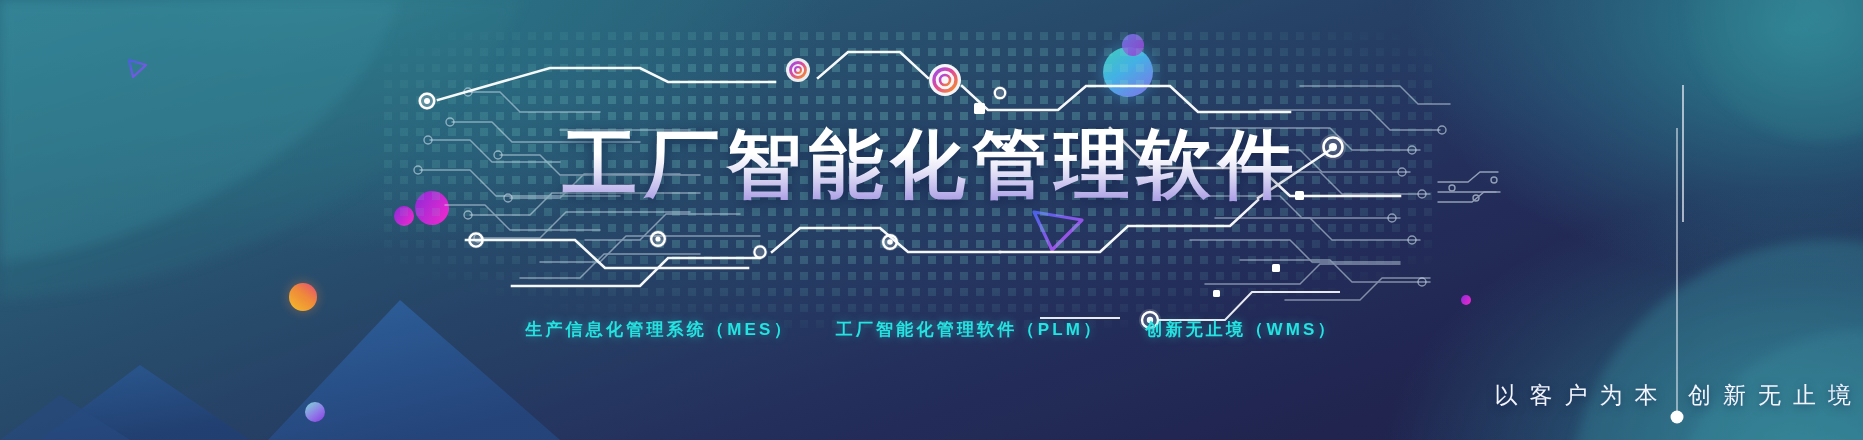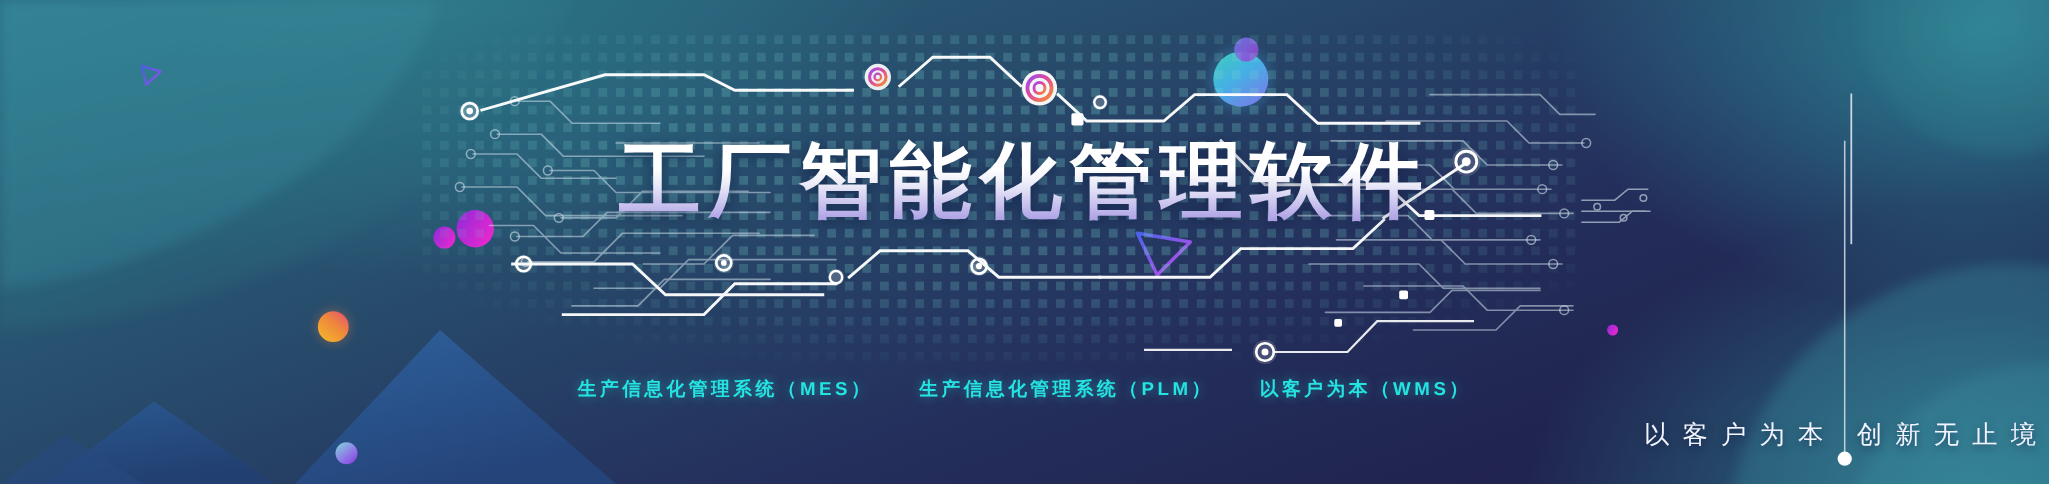--- a/index.html
+++ b/index.html
@@ -34,21 +34,21 @@
     -webkit-text-fill-color:transparent; color:transparent;
     filter:drop-shadow(0 3px 7px rgba(10,20,60,.55));
   }
   #subtitle-row {
     position:absolute; left:0; top:318px; width:1863px;
     text-align:center; white-space:nowrap;
     font-size:17px; font-weight:700; letter-spacing:3.2px;
     color:#24e3e0;
     text-shadow:0 0 10px rgba(36,227,224,.45);
   }
-  #subtitle-row .sub-item { display:inline-block;margin-top:24px; }
+  #subtitle-row .sub-item { display:inline-block; }
   #subtitle-row .sub-gap { display:inline-block; width:26px; }
   #slogan {
     position:absolute; left:0; top:380px; width:1863px;
     text-align:right;
     font-size:23px; font-weight:400; letter-spacing:12px;
     color:#f2f4ff;
     text-shadow:0 2px 8px rgba(10,20,60,.5);
   }
 </style>
 </head>
@@ -330,21 +330,21 @@
       <circle cx="798" cy="70" r="3" fill="none" stroke="url(#gRing)" stroke-width="2"></circle>
     </g>
   </svg>
 
   <div id="content">
     <h1 id="main-title">工厂智能化管理软件</h1>
 
     <div id="subtitle-row">
       <span class="sub-item">生产信息化管理系统（MES）</span>
       <span class="sub-gap"></span>
-      <span class="sub-item">生产信息化管理系统（PLM）</span>
+      <span class="sub-item">工厂智能化管理软件（PLM）</span>
       <span class="sub-gap"></span>
-      <span class="sub-item">以客户为本（WMS）</span>
+      <span class="sub-item">创新无止境（WMS）</span>
     </div>
 
     <div id="slogan">以客户为本  创新无止境</div>
   </div>
 
 </div>
 
 </body></html>

